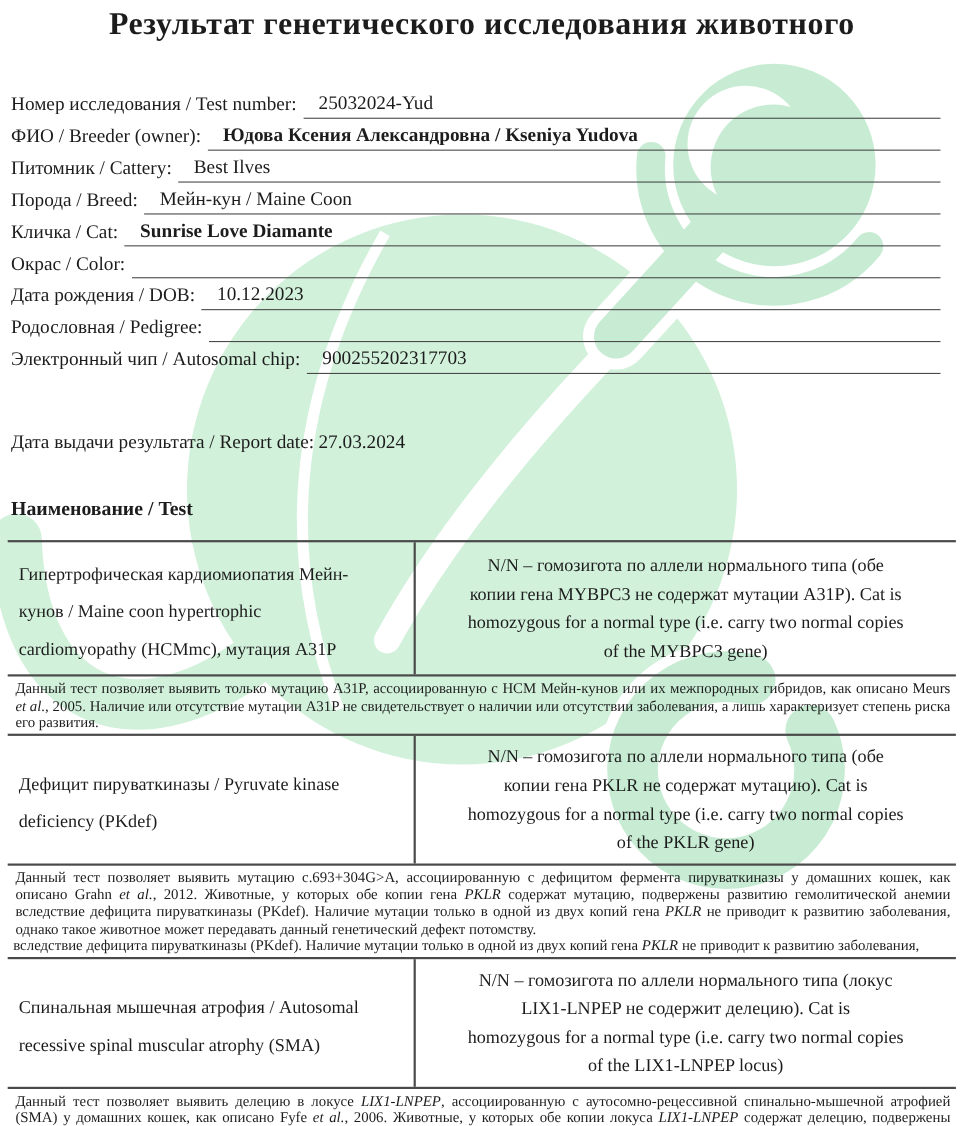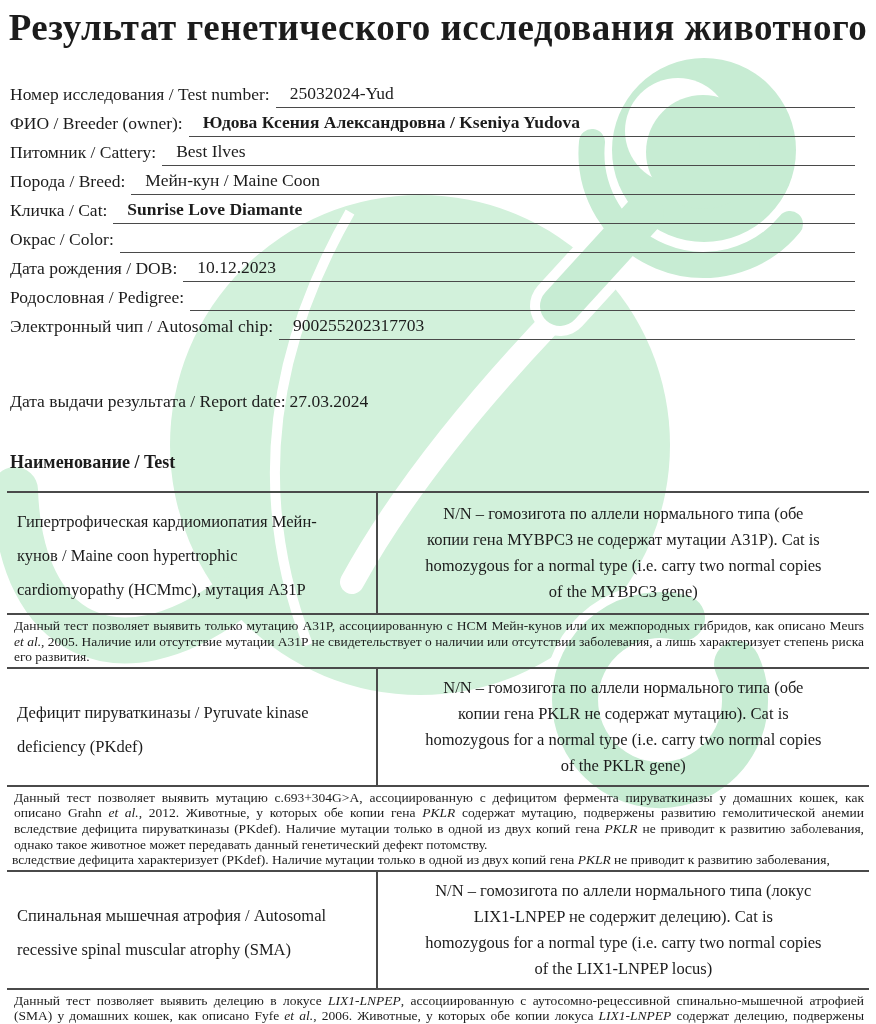--- a/index.html
+++ b/index.html
@@ -1,21 +1,21 @@
 <!DOCTYPE html>
 <html><head>
 <meta charset="utf-8">
 <style>
   html,body{margin:0;padding:0;background:#fff;}
   .page{position:relative;width:876px;height:1024px;background:#fff;overflow:hidden;
         font-family:"Liberation Serif","DejaVu Serif",serif;color:#1c1c1c;}
   .wm{position:absolute;left:0;top:0;width:876px;height:1024px;z-index:0;}
   .content{position:absolute;inset:0;z-index:1;}
   .title{position:absolute;top:6px;left:0;right:0;text-align:center;
-         font-size:37px;font-weight:bold;letter-spacing:.5px;}
+         font-size:29px;font-weight:bold;letter-spacing:.5px;}
   .fields{position:absolute;top:79px;left:10px;right:21px;}
   .frow{display:flex;align-items:flex-end;height:29px;font-size:17.5px;}
   .flabel{white-space:nowrap;padding-bottom:3px;padding-right:6px;}
   .fvalue{flex:1;border-bottom:1.4px solid #4a4a4a;padding:0 0 3px 14px;white-space:nowrap;}
   .bold{font-weight:bold;}
   .muted{color:#8a8a8a;font-size:15px;}
   .rdate{position:absolute;top:391px;left:10px;display:flex;font-size:17.5px;}
   .rdate .rval{padding-left:4px;}
   .theader{position:absolute;top:452px;left:7px;right:7px;height:24px;font-size:18px;font-weight:bold;text-decoration:underline;}
   .th-test{position:absolute;left:3px;top:0;}
@@ -132,21 +132,21 @@
       <div class="trow r2">
         <div class="cell-test">Дефицит пируваткиназы / Pyruvate kinase
 deficiency (PKdef)</div>
         <div class="cell-result">N/N – гомозигота по аллели нормального типа (обе
 копии гена PKLR не содержат мутацию). Cat is
 homozygous for a normal type (i.e. carry two normal copies
 of the PKLR gene)</div>
       </div>
       <div class="nrow n2">
         <div class="njust"><span>Данный тест позволяет выявить мутацию c.693+304G&gt;A, ассоциированную с дефицитом фермента пируваткиназы у домашних кошек, как описано Grahn </span><em>et al.</em><span>, 2012. Животные, у которых обе копии гена </span><em>PKLR</em><span> содержат мутацию, подвержены развитию гемолитической анемии вследствие дефицита пируваткиназы (PKdef). Наличие мутации только в одной из двух копий гена </span><em>PKLR</em><span> не приводит к развитию заболевания, однако такое животное может передавать данный генетический дефект потомству.</span></div>
-        <div class="stray"><span>вследствие дефицита характеризует (PKdef). Наличие мутации только в одной из двух копий гена </span><em>PKLR</em><span> не приводит к развитию заболевания,</span></div>
+        <div class="stray"><span>вследствие дефицита пируваткиназы (PKdef). Наличие мутации только в одной из двух копий гена </span><em>PKLR</em><span> не приводит к развитию заболевания,</span></div>
       </div>
 
       <div class="trow r3">
         <div class="cell-test">Спинальная мышечная атрофия / Autosomal
 recessive spinal muscular atrophy (SMA)</div>
         <div class="cell-result">N/N – гомозигота по аллели нормального типа (локус
 LIX1-LNPEP не содержит делецию). Cat is
 homozygous for a normal type (i.e. carry two normal copies
 of the LIX1-LNPEP locus)</div>
       </div>

